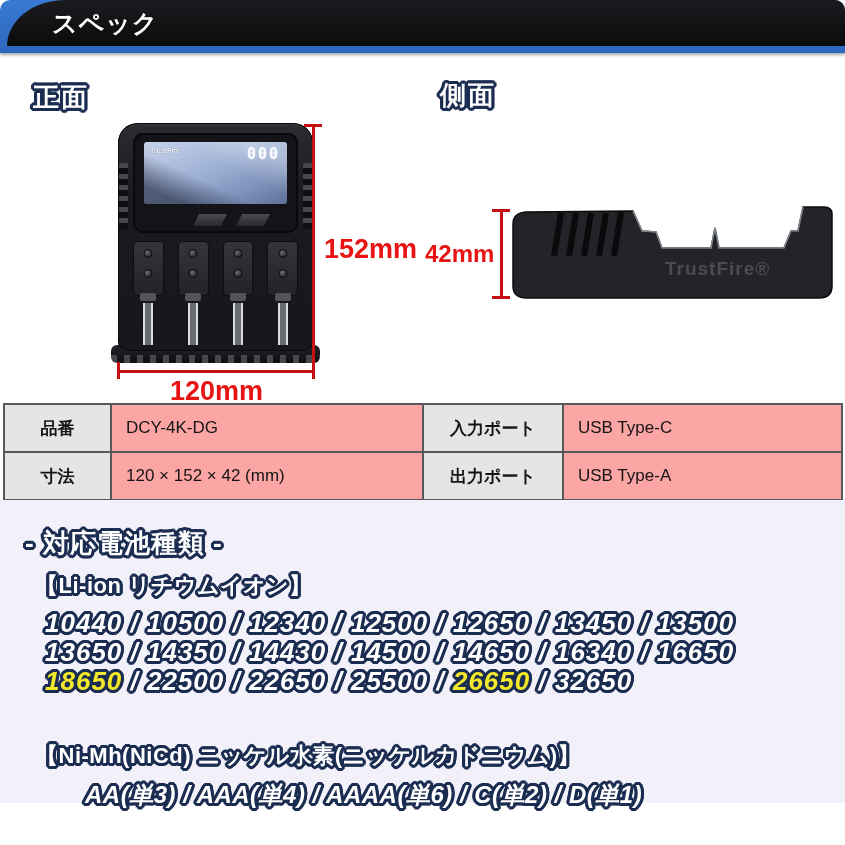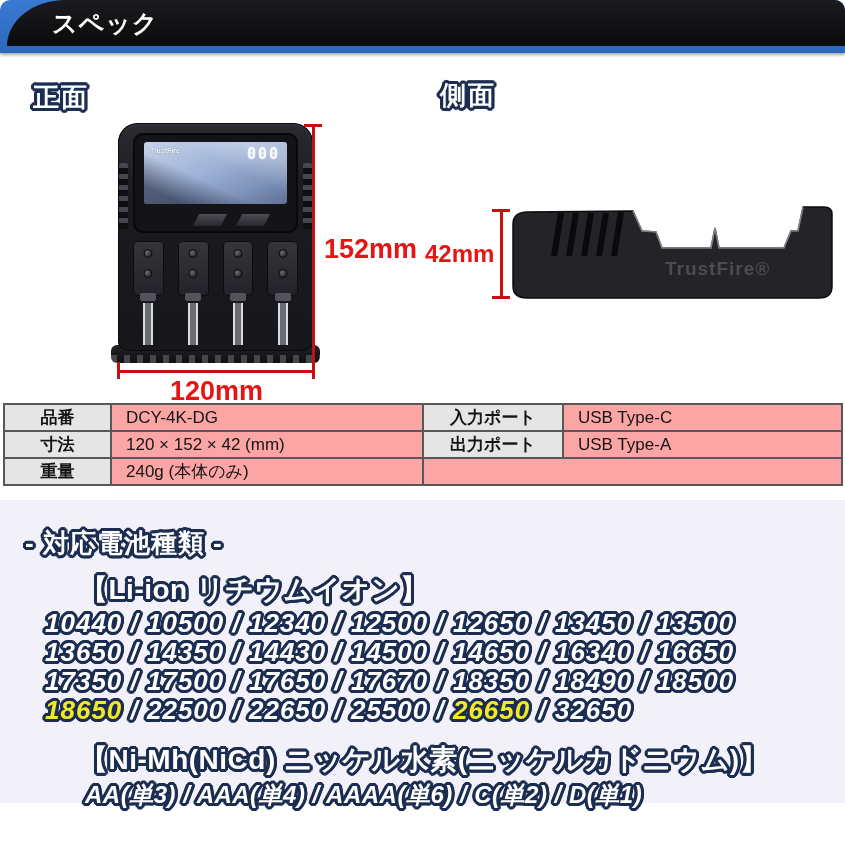--- a/index.html
+++ b/index.html
@@ -79,29 +79,29 @@
     width:16px; height:8px; background:#52535b; border-radius:2px; }
   .fc-rail { position:absolute; left:50%; transform:translateX(-50%); top:62px; bottom:0; width:14px;
     background:linear-gradient(90deg, rgba(0,0,0,0) 0 2px, #d9dce1 2px 4px, #6a6c73 4px 10px, #d9dce1 10px 12px, rgba(0,0,0,0) 12px); }
 
   
   .side-charger { position:absolute; left:505px; top:198px; }
 
   
   .spec-table { position:absolute; left:3px; top:403px; width:838px;
     border-collapse:collapse; table-layout:fixed; }
-  .spec-table th, .spec-table td { border:2px solid #58585c; height:27px;
+  .spec-table th, .spec-table td { border:2px solid #58585c; height:48px;
     font-size:17px; color:#141414; padding:0 14px; }
   .spec-table th { background:#e5e5e5; font-weight:bold; text-align:center; padding:0 4px; }
   .spec-table td { background:#fca5a5; font-weight:normal; text-align:left; font-size:17px; }
 
   
   .battery-section { position:absolute; left:0; top:500px; width:845px; height:303px; background:#f2f1fa; }
   .bs-title { position:absolute; left:25px; top:26px; font-size:26px; letter-spacing:1px; }
-  .bs-heading { position:absolute; font-size:28px; letter-spacing:0.5px;margin-left:44px; }
+  .bs-heading { position:absolute; font-size:22px; letter-spacing:0.5px; }
   .liion-heading { left:36px; top:71px; }
   .nimh-heading  { left:36px; top:241px; }
   .battery-lines { position:absolute; left:45px; top:109px; }
   .battery-line { font-size:26px; font-weight:bold; font-style:italic; line-height:29px;
     letter-spacing:1px; white-space:nowrap; }
   .battery-line .hl { color:#f3e829; }
   .nimh-line { position:absolute; left:48px; top:279px; font-size:24px; font-weight:bold;
     font-style:italic; letter-spacing:0.5px; white-space:nowrap;margin-left:37px; }
 </style>
 </head>
@@ -222,20 +222,19 @@
     </tr>
   </tbody>
     </table>
 
   <div class="battery-section">
     <div class="bs-title outlined">- 対応電池種類 -</div>
     <div class="bs-heading liion-heading outlined">【Li-ion リチウムイオン】</div>
     <div class="battery-lines">
         <div class="battery-line outlined"><span>10440</span><span> / </span><span>10500</span><span> / </span><span>12340</span><span> / </span><span>12500</span><span> / </span><span>12650</span><span> / </span><span>13450</span><span> / </span><span>13500</span></div>
         <div class="battery-line outlined"><span>13650</span><span> / </span><span>14350</span><span> / </span><span>14430</span><span> / </span><span>14500</span><span> / </span><span>14650</span><span> / </span><span>16340</span><span> / </span><span>16650</span></div>
-        <div class="battery-line outlined"><span>17350</span><span> / </span><span>17500</span><span> / </span><span>17650</span><span> / </span><span>17670</span><span> / </span><span>18350</span><span> / </span><span>18490</span><span> / </span><span>18500</span></div>
         <div class="battery-line outlined"><span class="hl">18650</span><span> / </span><span>22500</span><span> / </span><span>22650</span><span> / </span><span>25500</span><span> / </span><span class="hl">26650</span><span> / </span><span>32650</span></div>
       </div>
     <div class="bs-heading nimh-heading outlined">【Ni-Mh(NiCd) ニッケル水素(ニッケルカドニウム)】</div>
     <div class="nimh-line outlined"><span>AA(単3)</span><span> / </span><span>AAA(単4)</span><span> / </span><span>AAAA(単6)</span><span> / </span><span>C(単2)</span><span> / </span><span>D(単1)</span></div>
   </div>
 
 </div>
 
 </body></html>

